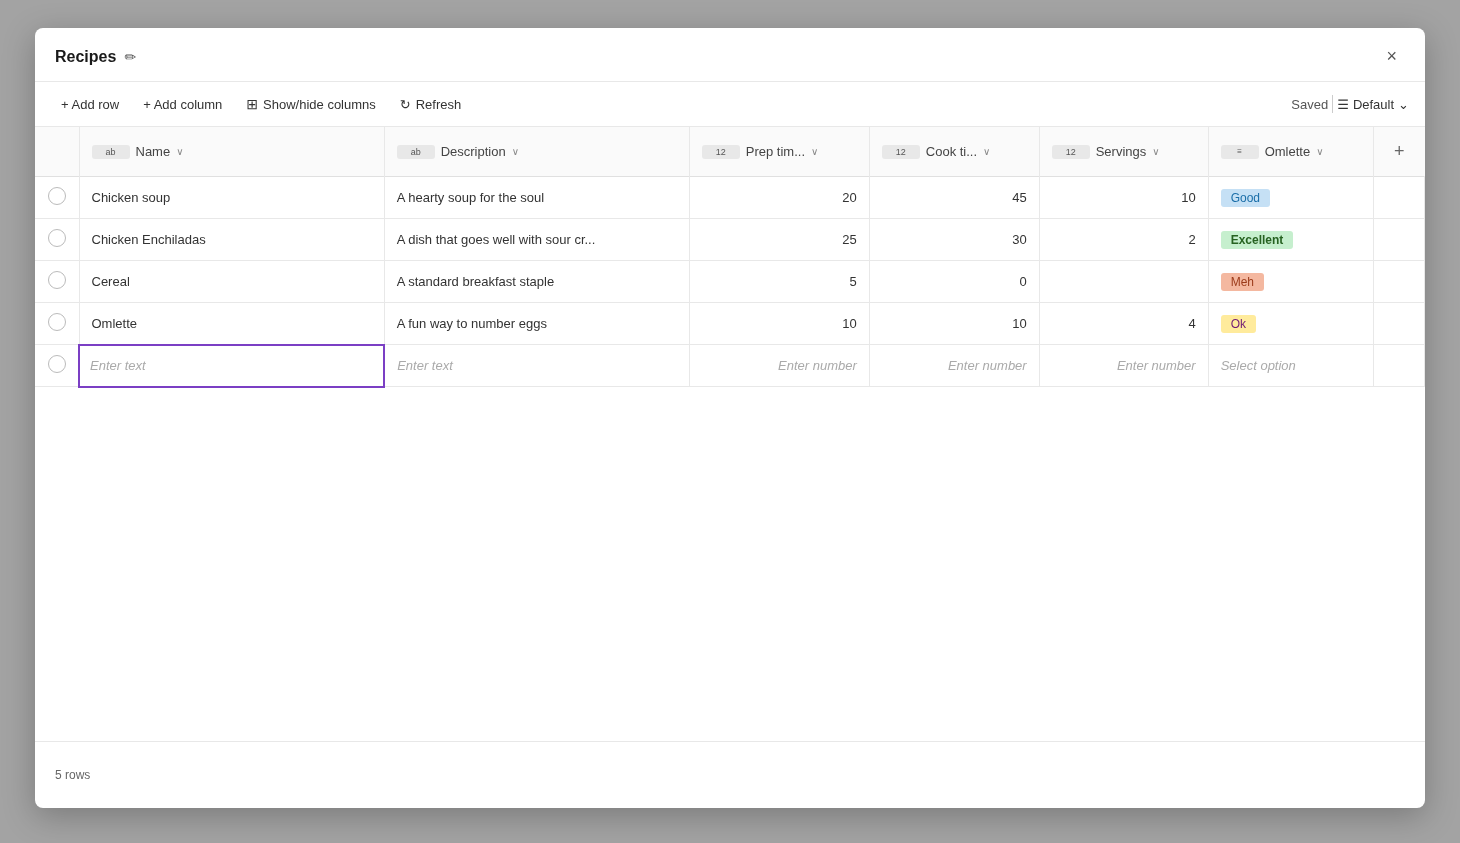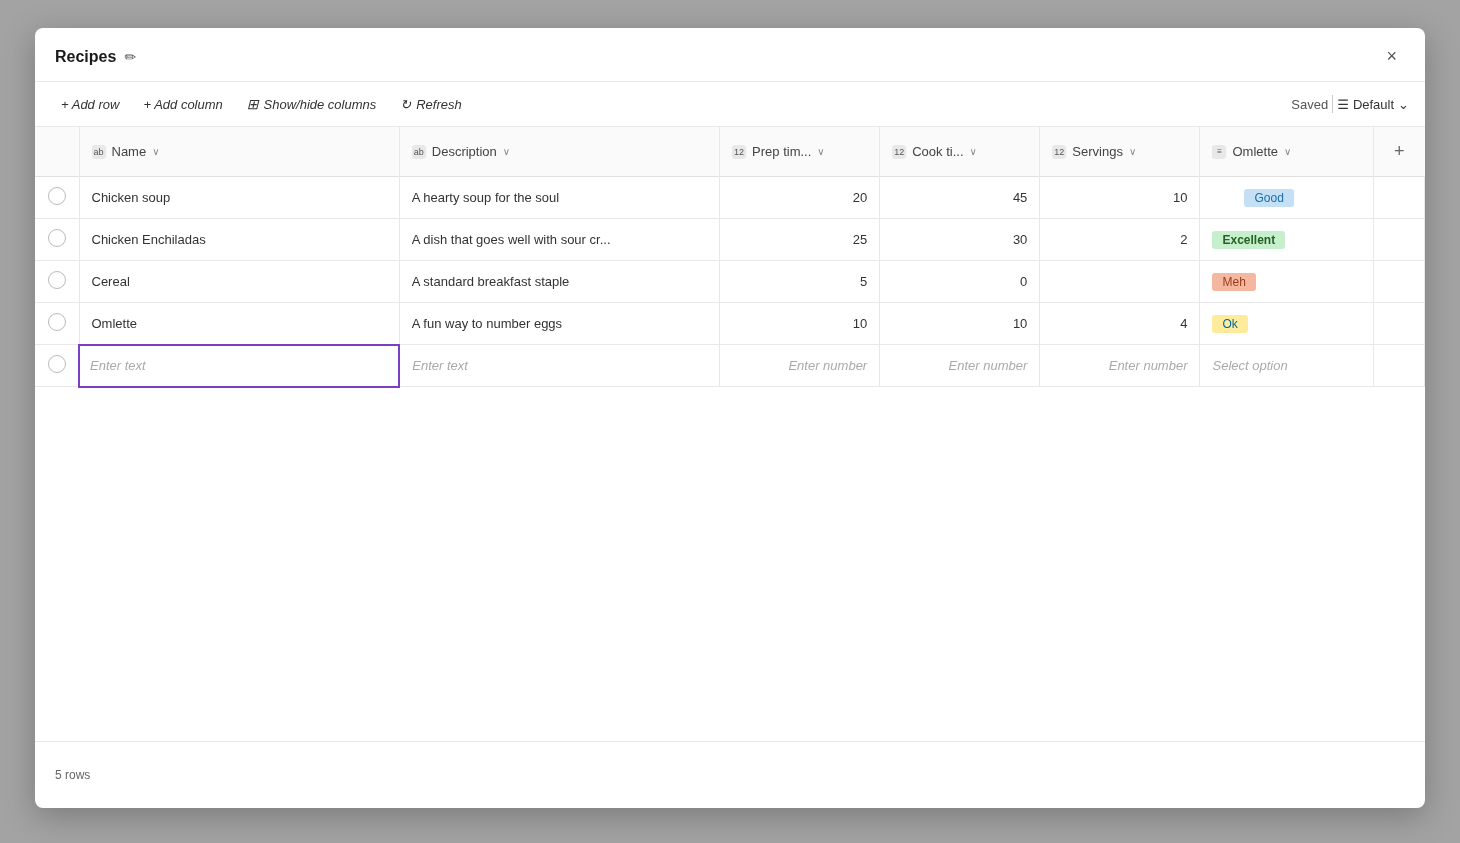--- a/index.html
+++ b/index.html
@@ -74,21 +74,20 @@
       border: none;
       cursor: pointer;
       display: flex;
       align-items: center;
       gap: 5px;
       padding: 6px 10px;
       border-radius: 4px;
       color: #333;
       font-size: 13px;
       white-space: nowrap;
-      font-style: italic;
     }
     .toolbar-right {
       margin-left: auto;
       display: flex;
       align-items: center;
       font-size: 13px;
       color: #555;
     }
     .toolbar-divider {
       width: 1px;
@@ -138,21 +137,21 @@
       display: flex;
       align-items: center;
       gap: 6px;
     }
     .col-icon {
       display: inline-flex;
       align-items: center;
       justify-content: center;
       background: #e8e8e8;
       border-radius: 3px;
-      width: 14px;
+      width: 38px;
       height: 14px;
       font-size: 9px;
       color: #555;
       flex-shrink: 0;
     }
     .sort-icon { color: #888; font-size: 10px; }
     tbody tr {
       border-bottom: 1px solid #e8e8e8;
     }
     tbody tr.new-row { background: #fff; }
@@ -175,24 +174,24 @@
       cursor: pointer;
       display: inline-block;
     }
     .rating-badge {
       display: inline-block;
       padding: 2px 10px;
       border-radius: 3px;
       font-size: 12px;
       font-weight: 500;
     }
-    .badge-good { background: #c5e0f5; color: #1a6ea8; margin-left: 32px; }
+    .badge-good { background: #c5e0f5; color: #1a6ea8; }
     .badge-excellent { background: #c6efce; color: #276221; font-weight: bold; }
     .badge-meh { background: #f4b8a0; color: #9c3b1a; }
-    .badge-ok { background: #ffeb9c; color: #0369a1; }
+    .badge-ok { background: #ffeb9c; color: #701a75; }
     .new-row-input-cell {
       border: 2px solid #7b3fc4;
       padding: 8px 10px;
     }
     .enter-text { color: #aaa; font-style: italic; }
     .modal-footer {
       padding: 26px 20px;
       font-size: 12px;
       color: #666;
       border-top: 1px solid #e8e8e8;

